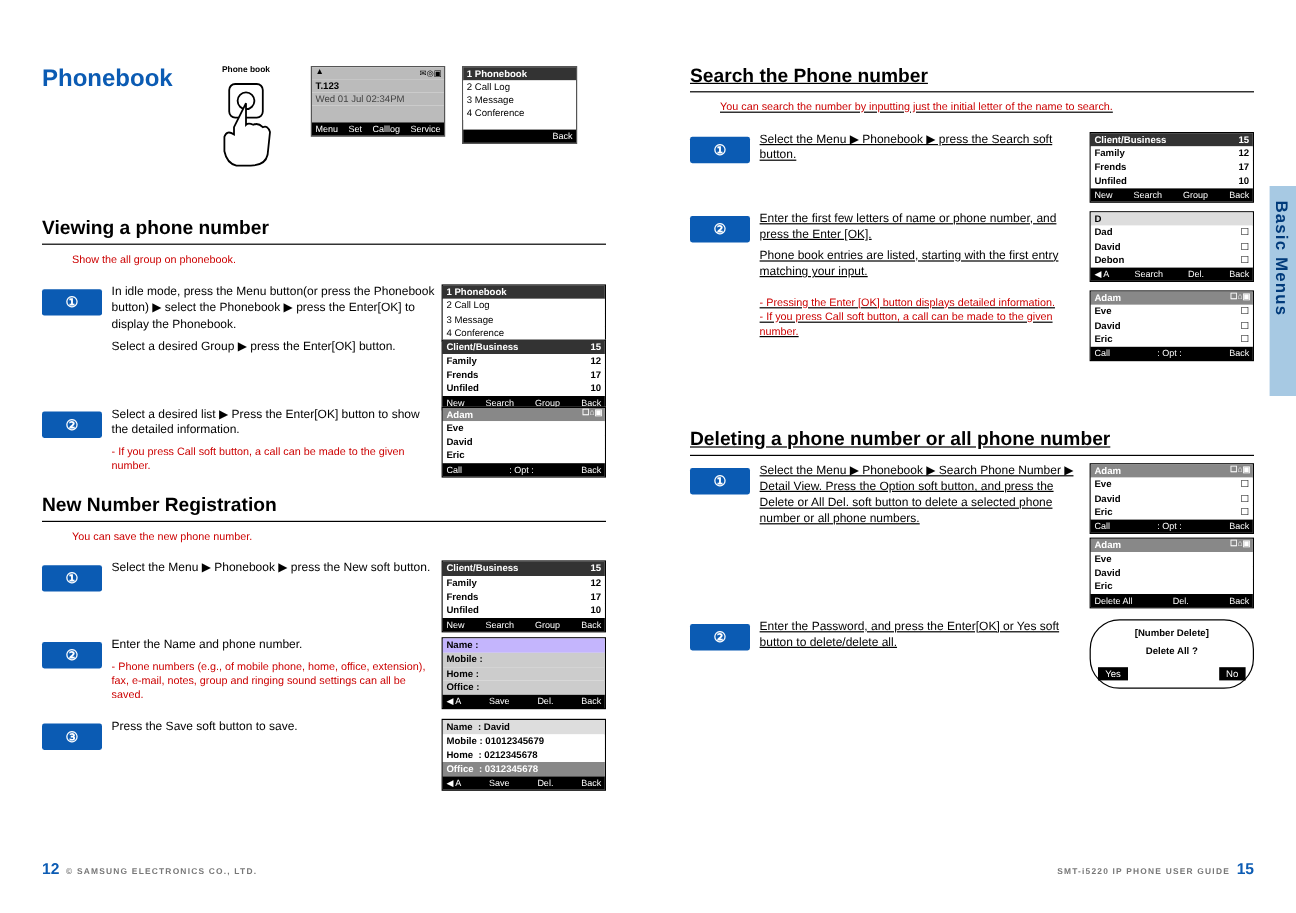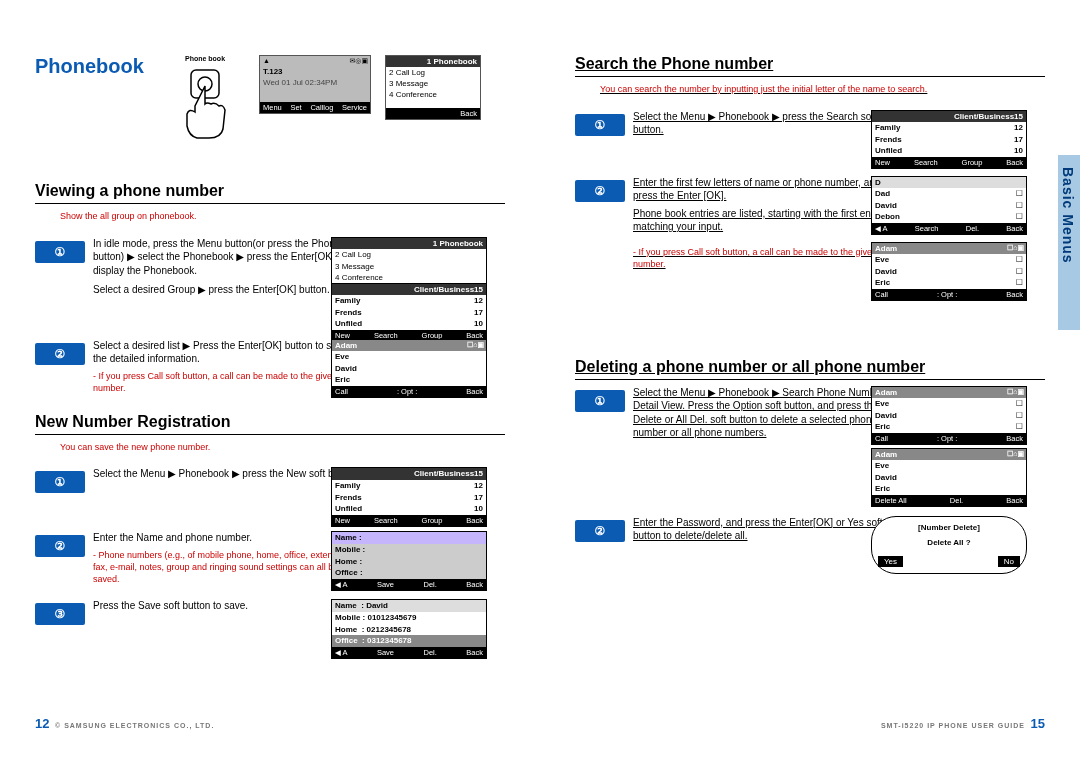--- a/index.html
+++ b/index.html
@@ -21,23 +21,23 @@
   h1.section-title { color: #0b5bb3; font-family: 'Arial Black', Arial, sans-serif; font-size: 20px; letter-spacing: 0px; margin-bottom: 10px; }
   h2.heading { font-size: 16px; font-weight: bold; border-bottom: 1px solid #000; padding-bottom: 3px; margin-top: 14px; margin-bottom: 4px; }
   .heading-main { font-size: 18px; }
   .subtext { color: #c00; font-size: 9px; padding: 3px 25px 8px 25px; line-height: 1.3; }
 
   .step { position: relative; margin: 6px 0; min-height: 56px; }
   .step-badge { position: absolute; left: 0; top: 4px; width: 50px; height: 22px; background: #0b5bb3; border-radius: 2px; color: #fff; text-align: center; font-weight: bold; font-size: 12px; line-height: 22px; font-family: 'Arial Black', Arial; }
   .step-body { margin-left: 58px; margin-right: 140px; font-size: 10px; line-height: 1.35; color: #000; }
   .note { color: #c00; font-size: 9px; margin-top: 4px; line-height: 1.35; }
 
-  .screenshot { position: absolute; right: 18px; top: 0; width: 156px; background: #fff; border: 1px solid #000; font-size: 8px; line-height: 1.2; }
+  .screenshot { position: absolute; right: 0; top: 0; width: 137px; background: #fff; border: 1px solid #000; font-size: 8px; line-height: 1.2; }
   .ss-row { padding: 1px 3px; display: flex; justify-content: space-between; background: #fff; }
-  .ss-row.dark { background: #333; color: #fff; justify-content: flex-end; }
+  .ss-row.dark { background: #333; color: #fff; }
   .ss-row.hl { background: #888; color: #fff; font-weight: bold; }
   .ss-footer { background: #000; color: #fff; padding: 1px 3px; display: flex; justify-content: space-between; font-size: 7.5px; }
   .ss-footer span { white-space: nowrap; }
   .ss-field { background: #ccc; padding: 1px 3px; }
 
   .top-figs { position: absolute; top: 55px; left: 165px; display: flex; gap: 14px; align-items: flex-start; }
   .fig { border: 1px solid #555; font-size: 8px; background: #fff; }
   .fig .ss-row, .fig .ss-footer, .fig .ss-header { white-space: nowrap; }
   .fig-idle { width: 112px; }
   .fig-menu { width: 96px; }
@@ -294,20 +294,21 @@
     </div>
   </div>
 
   <div class="step" style="min-height:122px;">
     <div class="step-badge">②</div>
     <div class="step-body">
       <span>Enter the first few letters of name or phone number, and press the Enter [OK].</span>
       <div style="height:4px;"></div>
       <span>Phone book entries are listed, starting with the first entry matching your input.</span>
       <div class="note" style="margin-top:12px;">
+        <div>- Pressing the Enter [OK] button displays detailed information.</div>
         <div>- If you press Call soft button, a call can be made to the given number.</div>
       </div>
     </div>
     <div class="screenshot" style="top:0;">
       <div class="ss-row" style="background:#ddd;">
           <b>D</b>
         </div>
       <div class="ss-row">
           <b>Dad</b>
           <span>☐</span>

